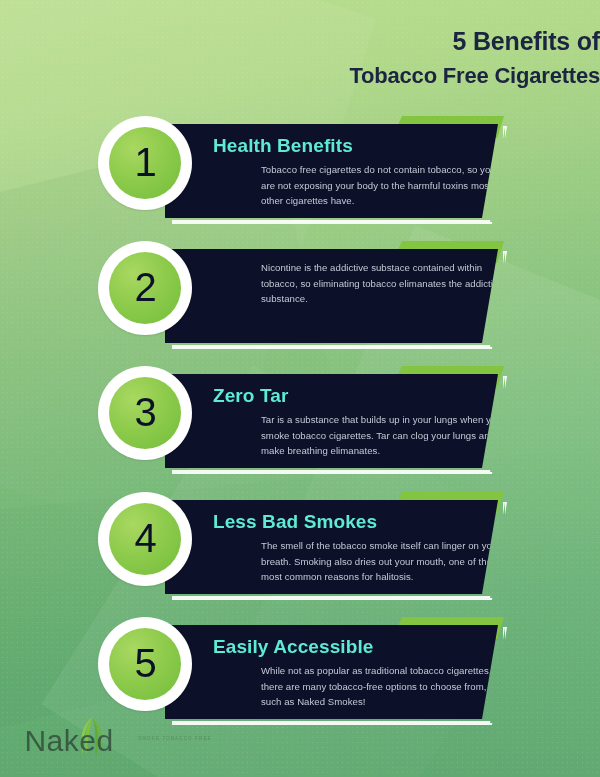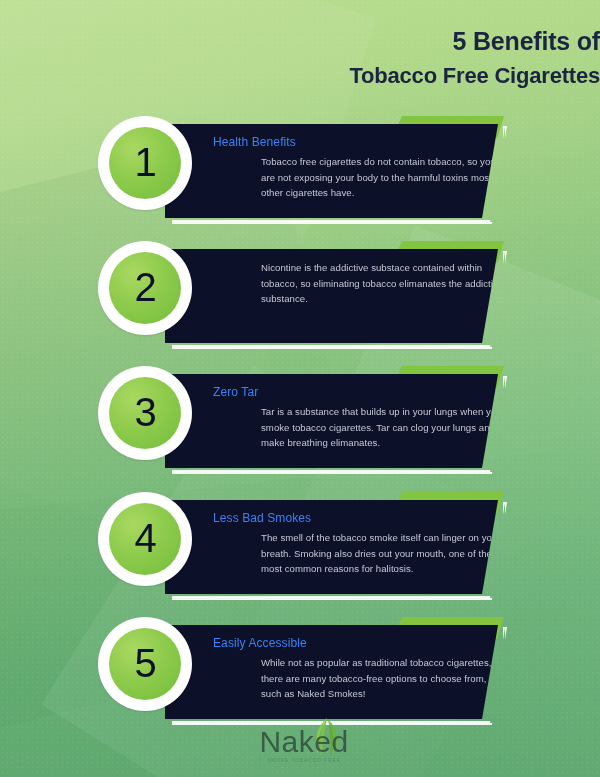--- a/index.html
+++ b/index.html
@@ -88,23 +88,23 @@
   
   .panel{
     position:absolute;
     left:165px; top:8px;
     width:333px; height:94px;
     background:#0c1028;
     clip-path:polygon(0 0, 100% 0, 95.2% 100%, 0 100%);
     padding:11px 0 0 48px;
   }
   .panel .head{
-    color:#3b82f6;
-    font-size:12px;
-    font-weight:normal;
+    color:#5eead4;
+    font-size:19px;
+    font-weight:bold;
     letter-spacing:.1px;
     margin-bottom:5px;
   }
   .panel .body{
     color:#c5cad7;
     font-size:9.6px;
     line-height:1.62;
     width:248px;
     letter-spacing:.05px;
     margin-left:48px;
@@ -132,21 +132,21 @@
     font-weight:normal;
     line-height:1;
     letter-spacing:-1px;
     transform:translateY(-1px);
   }
 
   
   .logo{
     position:absolute;
     left:0; right:0; bottom:14px;
-    display:flex; flex-direction:column; align-items:center;padding-left:8px;
+    display:flex; flex-direction:row; align-items:center;
   }
   .logo-mark{
     position:relative;
     width:138px; height:44px;
     display:flex; align-items:center; justify-content:center;
   }
   .logo-word{
     position:relative; z-index:3;
     color:#2f4b37;
     font-size:30px;

